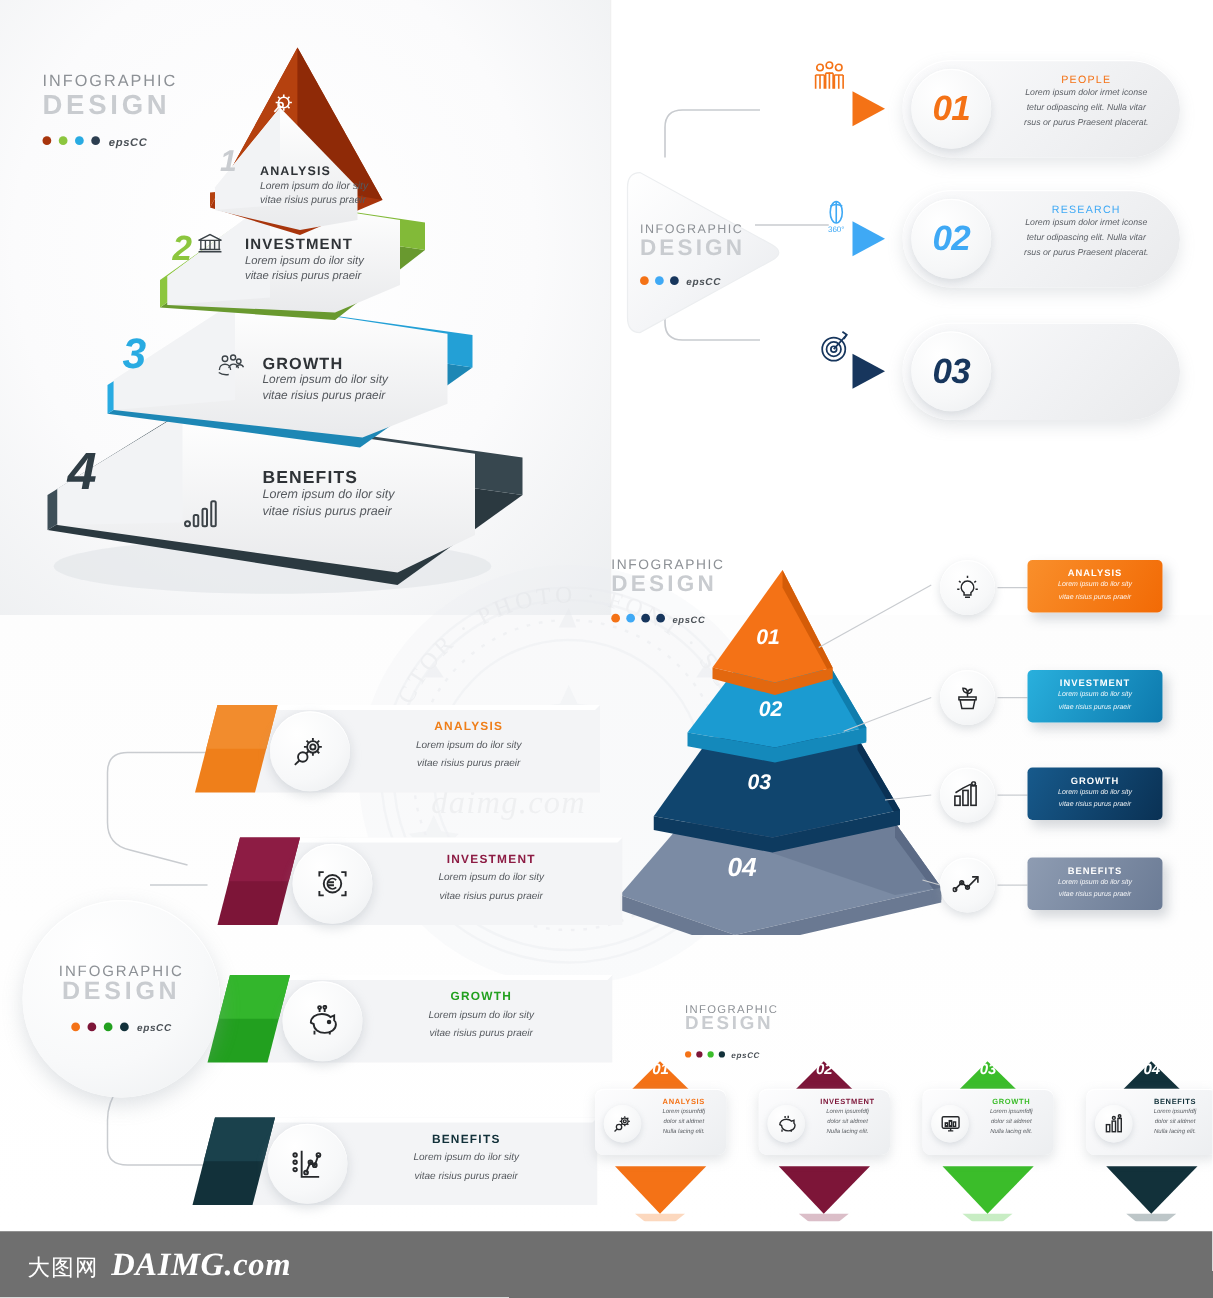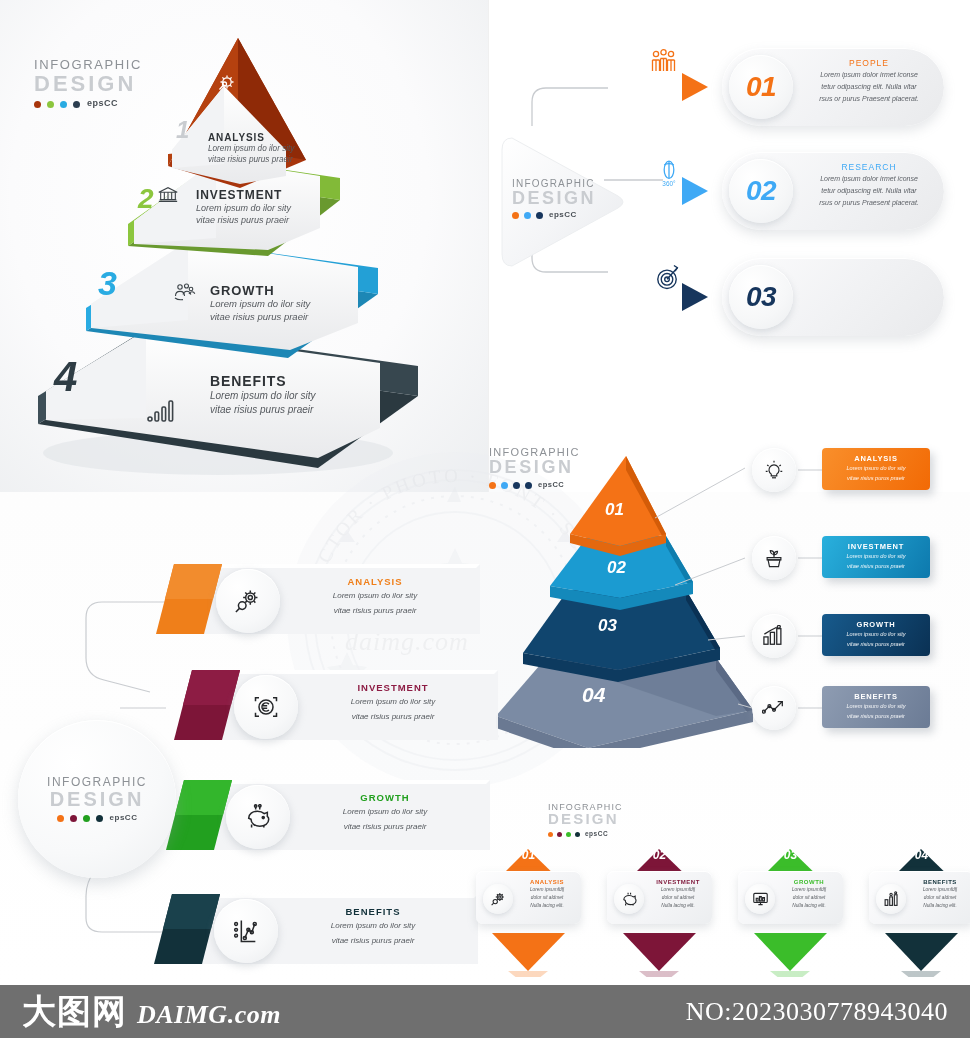--- a/index.html
+++ b/index.html
@@ -26,21 +26,21 @@
   .wm-gear { position:absolute; inset:0; }
   .wm-text { position:absolute; left:40px; top:150px; width:300px;
              font-family:"Liberation Serif", serif; font-style:italic;
              color:#e3e5e8; font-size:44px; letter-spacing:1px; }
   .wm-text small { display:block; font-size:26px; margin-left:40px; margin-top:-4px; }
 
   
   .logo { position:absolute; user-select:none; }
   .logo .l1 { font-size:13px; letter-spacing:1.6px; color:#8d9196; font-weight:400; line-height:1.15; }
   .logo .l2 { font-size:22px; letter-spacing:3px; color:#c9ccd0; line-height:1.05; margin-top:-1px;font-weight:bold;}
-  .logo .dots { display:flex; align-items:flex-end; gap:6px; margin-top:3px; }
+  .logo .dots { display:flex; align-items:flex-start; gap:6px; margin-top:14px;font-style:italic; }
   .logo .dots i { width:7px; height:7px; border-radius:50%; display:inline-block; }
   .logo .dots .eps { font-size:9px; letter-spacing:.5px; color:#4a5056; font-weight:700; margin-left:1px;}
 
   
   .pyr3d { position:absolute; left:28px; top:28px; width:430px; height:450px; }
   .pyr3d svg { position:absolute; left:0; top:0; }
   .pyr-label { position:absolute; color:#3c4044; }
   .pyr-label .t { font-weight:700; font-size:10px; letter-spacing:.9px; color:#2f3337; }
   .pyr-label .d { font-style:italic; font-size:8.2px; line-height:1.35; color:#55595e; white-space:nowrap;}
   .pyr-num { position:absolute; font-weight:700; font-style:italic; }
@@ -105,21 +105,21 @@
   .tcard .ctxt { position:absolute; left:40px; top:34px; width:62px; text-align:center; }
   .tcard .ctxt .t { font-size:6px; font-weight:700; letter-spacing:.5px; }
   .tcard .ctxt .d { font-size:4.8px; font-style:italic; line-height:1.5; color:#5a5e63; margin-top:1px; }
   .tnum { position:absolute; top:3px; left:0; width:105px; text-align:center;
           color:#fff; font-weight:700; font-style:italic; font-size:12px; z-index:3; }
 
   
   .footer { position:absolute; left:0; top:985px; width:970px; height:53px; background:#6f6f6f;
             display:flex; align-items:center; justify-content:space-between; padding:0 22px; }
   .footer .left { display:flex; align-items:baseline; gap:10px; color:#fff; }
-  .footer .cn { font-size:34px; font-weight:700; letter-spacing:1px; }
+  .footer .cn { font-size:18px; font-weight:400; letter-spacing:1px; }
   .footer .en { font-family:"Liberation Serif", serif; font-size:26px; font-weight:700; font-style:italic; letter-spacing:.5px;}
   .footer .no { color:#fff; font-size:26px; font-family:"Liberation Serif", serif; letter-spacing:.5px; }
 </style>
 </head>
 <body>
 
 <div class="stage">
 
   <div class="bg-tl"></div>
   <div class="bg-tr"></div>
@@ -719,16 +719,15 @@
         <div class="d">Nulla lacing elit.</div>
       </div>
     </div>
   </div>
 
   <div class="footer">
     <div class="left">
       <span class="cn">大图网</span>
       <span class="en">DAIMG.com</span>
     </div>
-    <div class="no">NO:2023030778943040</div>
   </div>
 
 </div>
 
 </body></html>

